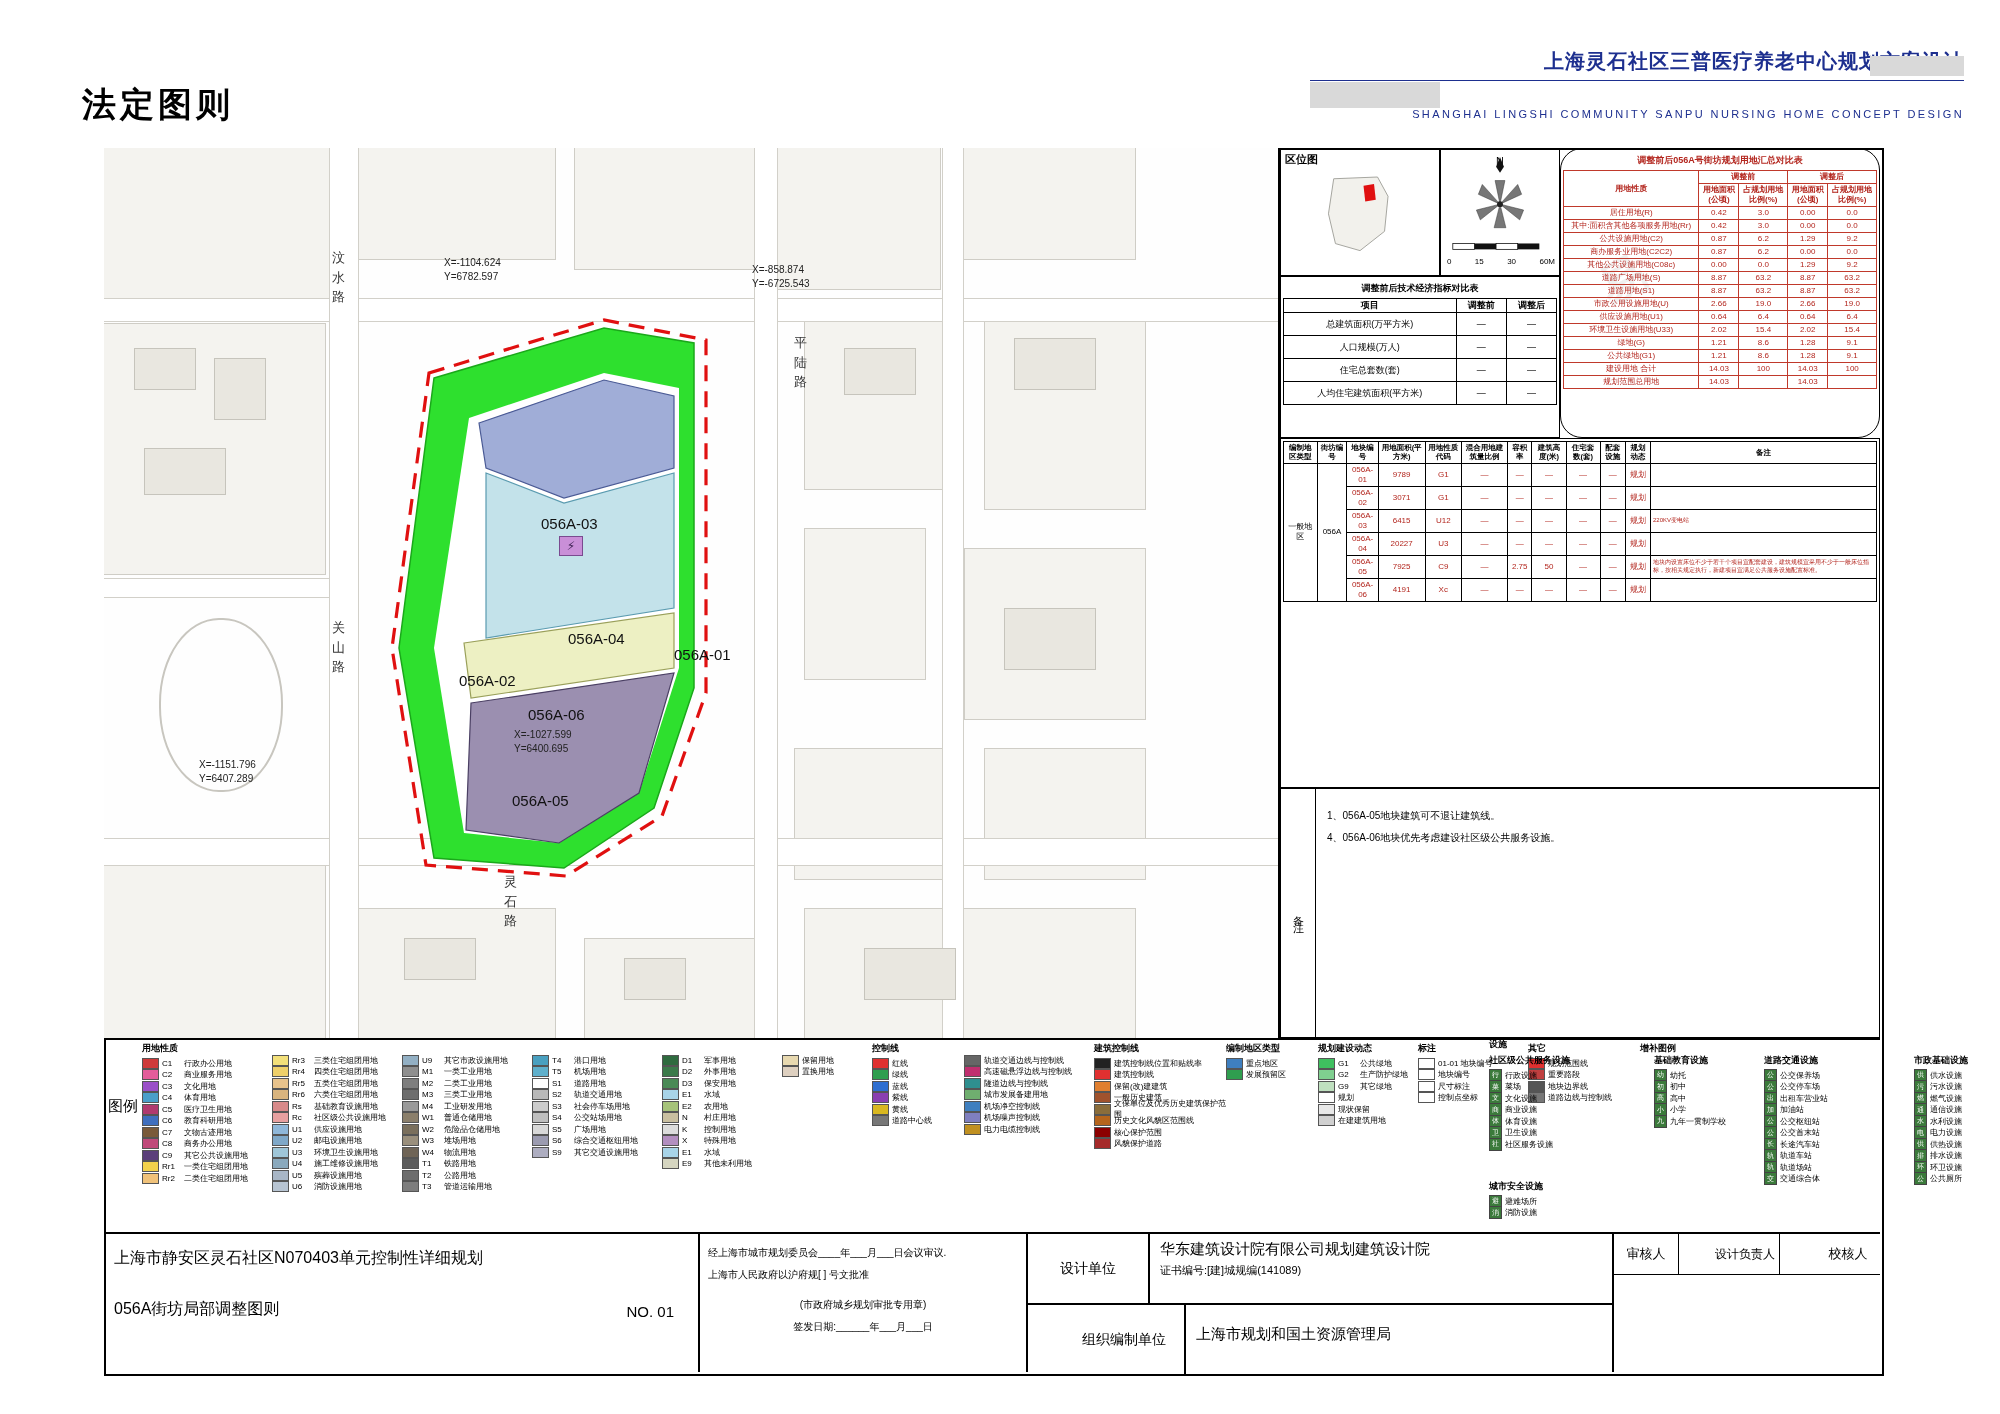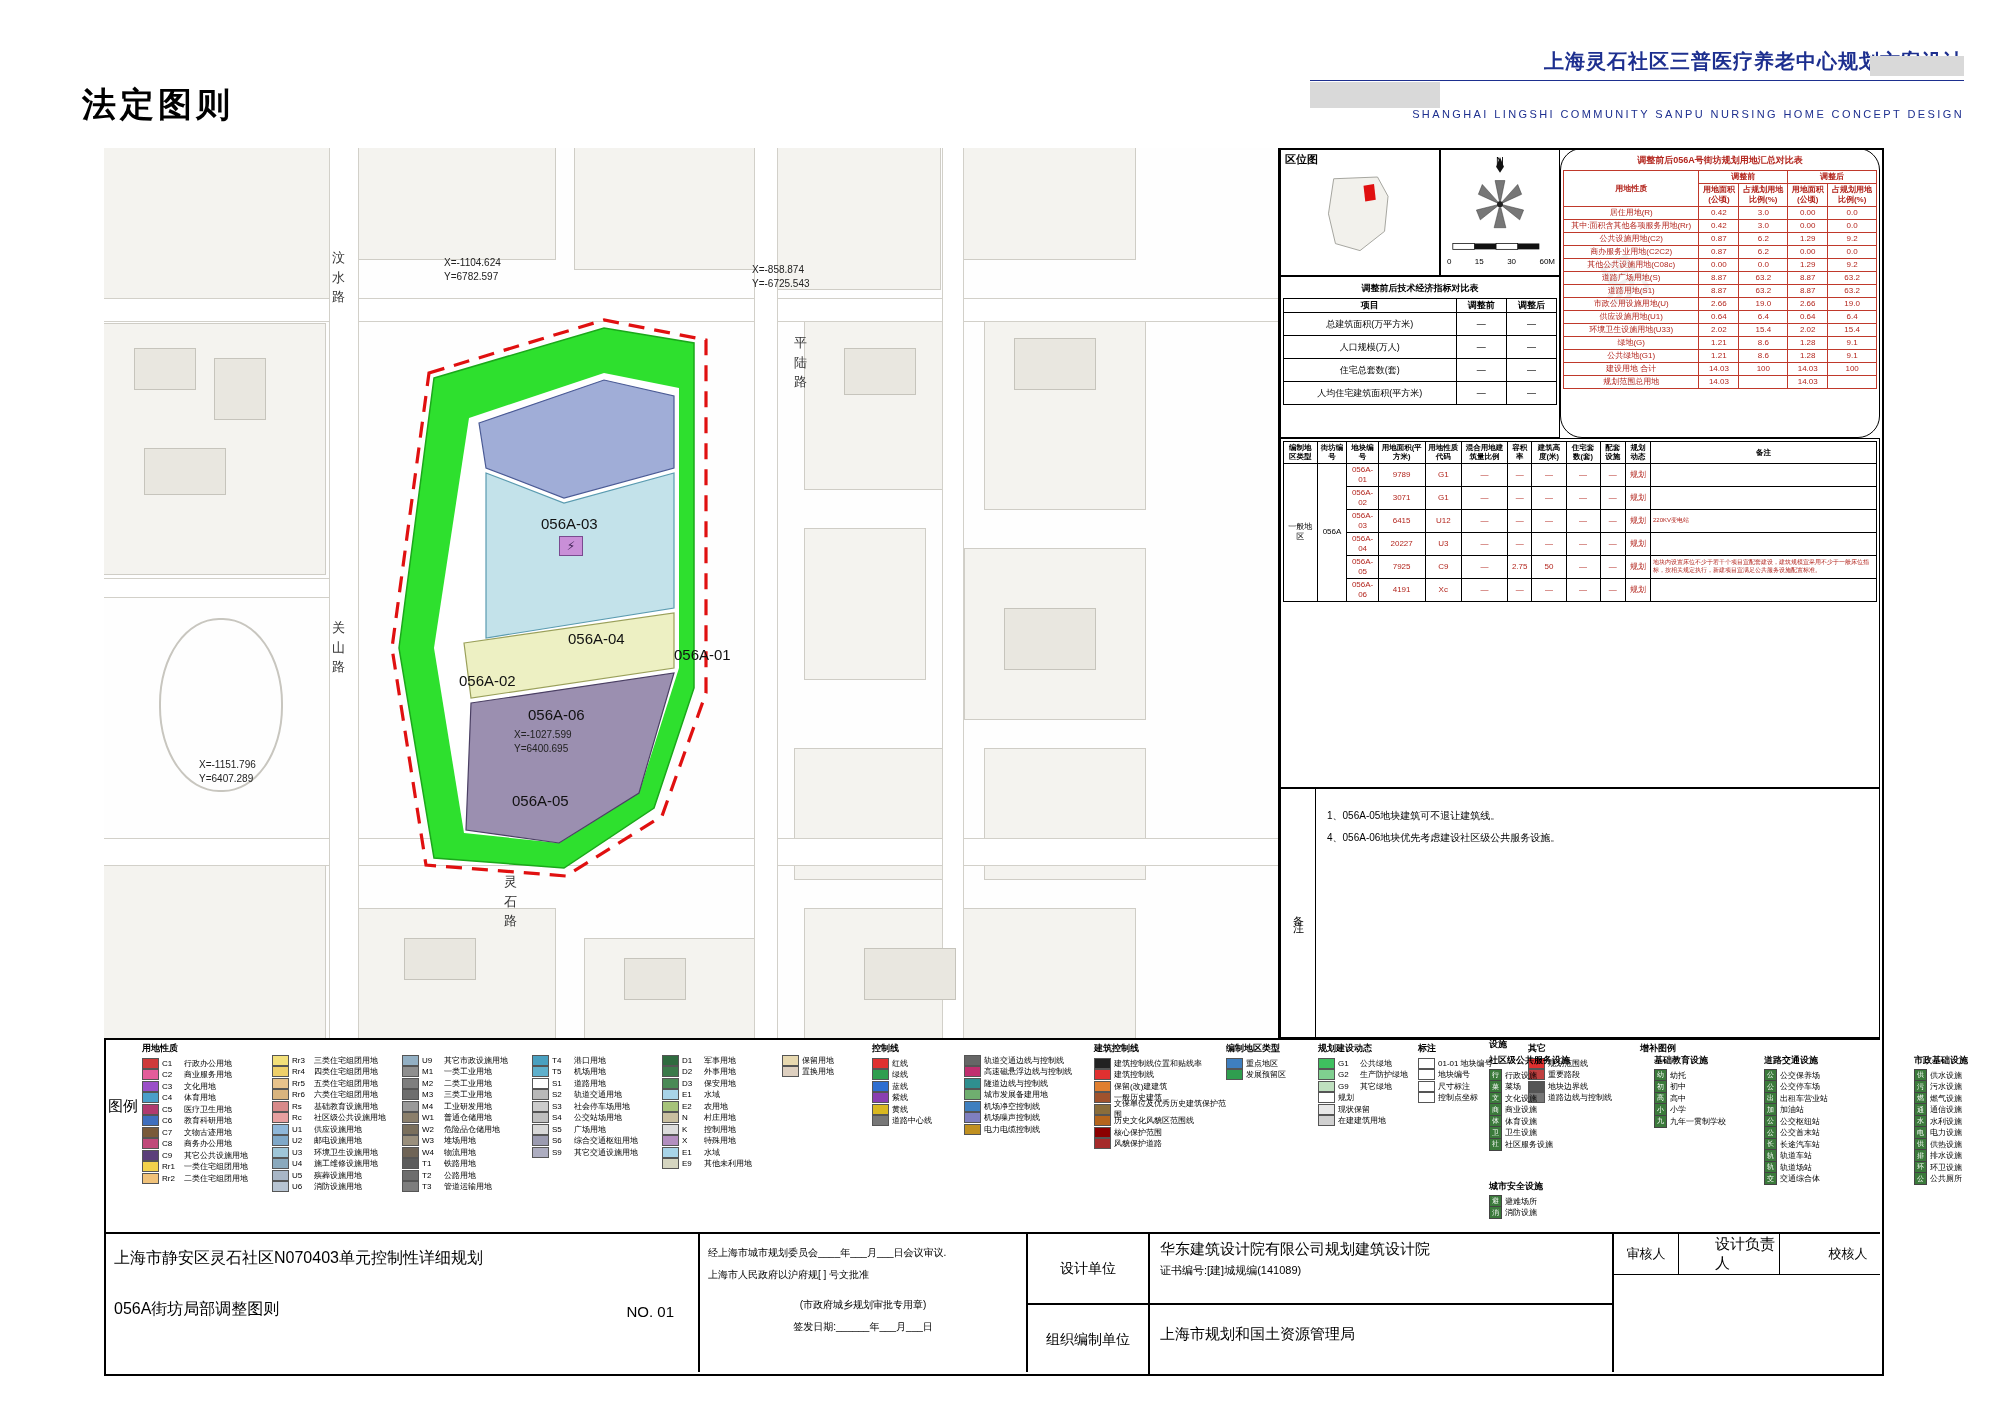--- a/index.html
+++ b/index.html
@@ -1091,34 +1091,34 @@
     <div style="height:69px;border-bottom:2px solid #000;display:flex;">
       <div style="width:120px;border-right:2px solid #000;display:flex;align-items:center;justify-content:center;font-size:14px;">
         <span>设计单位</span>
       </div>
       <div style="flex:1;padding:6px 10px;">
         <div style="font-size:15px;">华东建筑设计院有限公司规划建筑设计院</div>
         <div style="font-size:11px;margin-top:4px;">证书编号:[建]城规编(141089)</div>
       </div>
     </div>
     <div style="height:69px;display:flex;">
-      <div style="width:120px;border-right:2px solid #000;display:flex;align-items:center;justify-content:center;font-size:14px;">
+      <div style="width:120px;border-right:2px solid #000;display:flex;align-items:center;justify-content:center;font-size:14px;padding-left:36px;">
         <span>组织编制单位</span>
       </div>
       <div style="flex:1;padding:20px 10px;">
         <span style="font-size:15px;">上海市规划和国土资源管理局</span>
       </div>
     </div>
   </div>
   <div style="position:absolute;left:1510px;top:0;width:266px;height:138px;">
     <div style="display:flex;height:40px;border-bottom:1px solid #000;gap:36px;">
       <div style="flex:1;border-right:1px solid #000;display:flex;align-items:center;justify-content:center;font-size:13px;">
         <span>审核人</span>
         </div>
-      <div style="flex:1;border-right:1px solid #000;display:flex;align-items:center;justify-content:center;font-size:15px;">
+      <div style="flex:1;border-right:1px solid #000;display:flex;align-items:center;font-size:12px;">
         <span>设计负责人</span>
         </div>
       <div style="flex:1;display:flex;align-items:center;justify-content:center;font-size:13px;">
         <span>校核人</span>
         </div>
     </div>
   </div>
 </div>
 
 </body></html>

